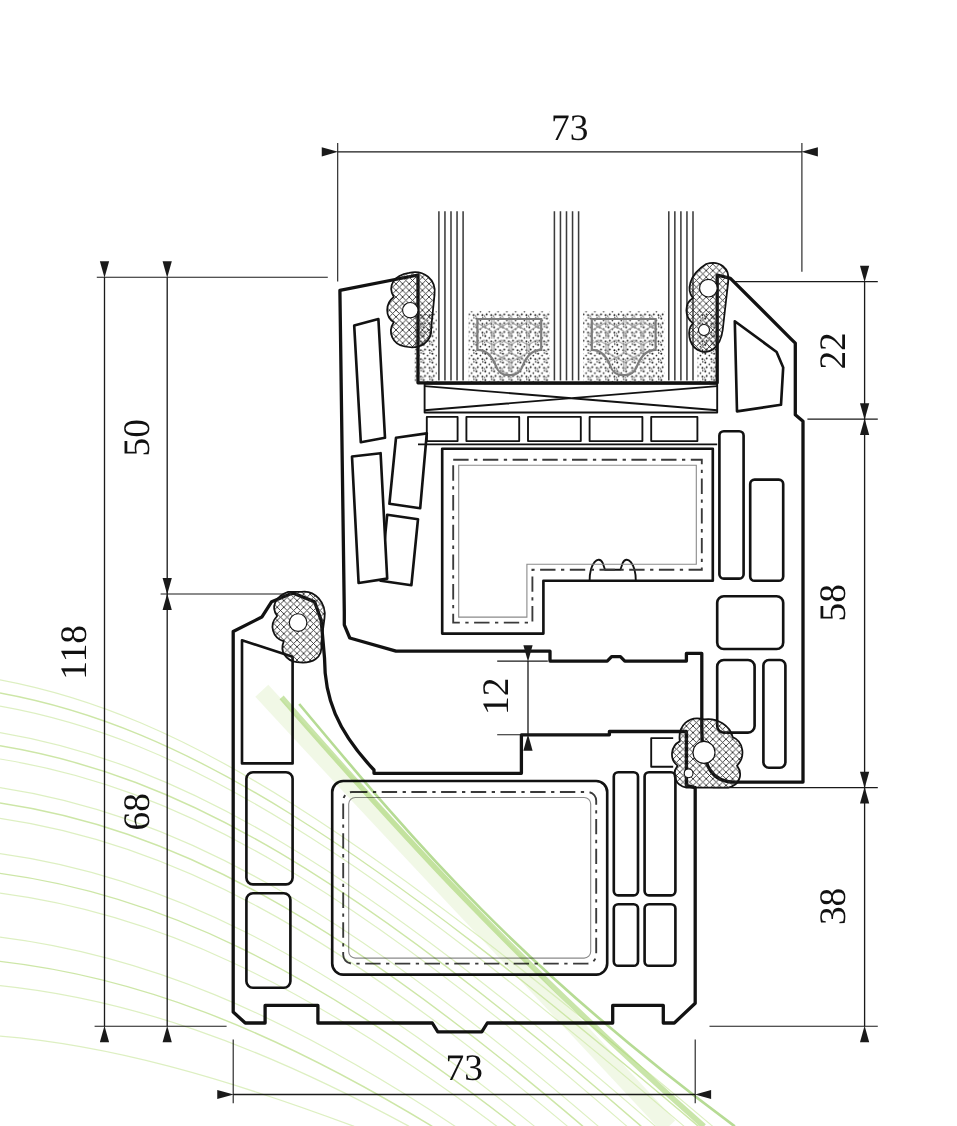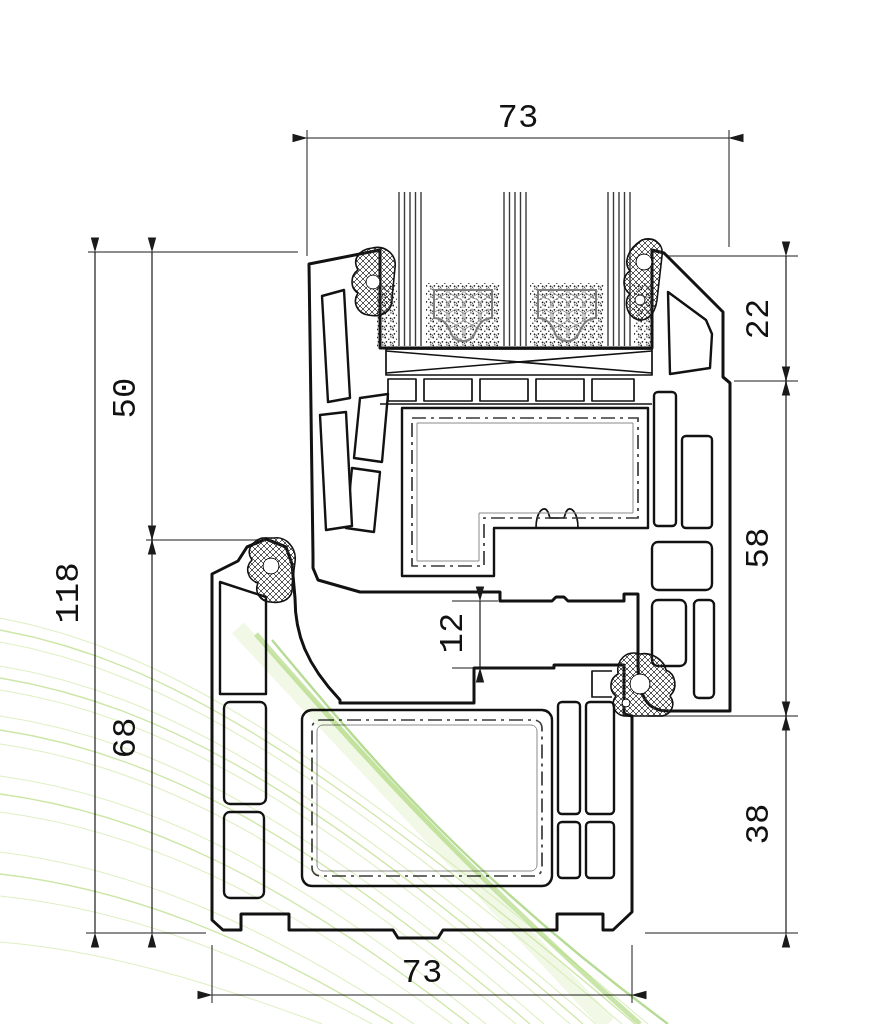--- a/index.html
+++ b/index.html
@@ -1,17 +1,17 @@
 <!DOCTYPE html>
 <html><head>
 <meta charset="utf-8">
 <style>
   html,body{margin:0;padding:0;background:#ffffff;}
   .stage{position:relative;width:870px;height:1024px;background:#ffffff;overflow:hidden;
-         font-family:Liberation Mono, monospace;}
+         font-family:Liberation Serif, serif;}
   svg{display:block;}
   .outline{fill:#ffffff;stroke:#121212;stroke-width:3;stroke-linejoin:round;stroke-linecap:round;}
   .chamber{fill:#ffffff;stroke:#121212;stroke-width:2.4;stroke-linejoin:round;}
   .thin{fill:none;stroke:#121212;stroke-width:1.7;stroke-linejoin:round;}
   .glass{stroke:#3c3c3c;stroke-width:1.4;fill:none;}
   .steel{fill:none;stroke:#3a3a3a;stroke-width:1.7;stroke-dasharray:14 5 3 5;}
   .steelin{fill:none;stroke:#8a8a8a;stroke-width:1;}
   .gasket{fill:url(#xh);stroke:#121212;stroke-width:1.6;stroke-linejoin:round;}
   .gwhite{fill:#ffffff;stroke:#121212;stroke-width:1;}
   .ext{stroke:#1a1a1a;stroke-width:1;}

